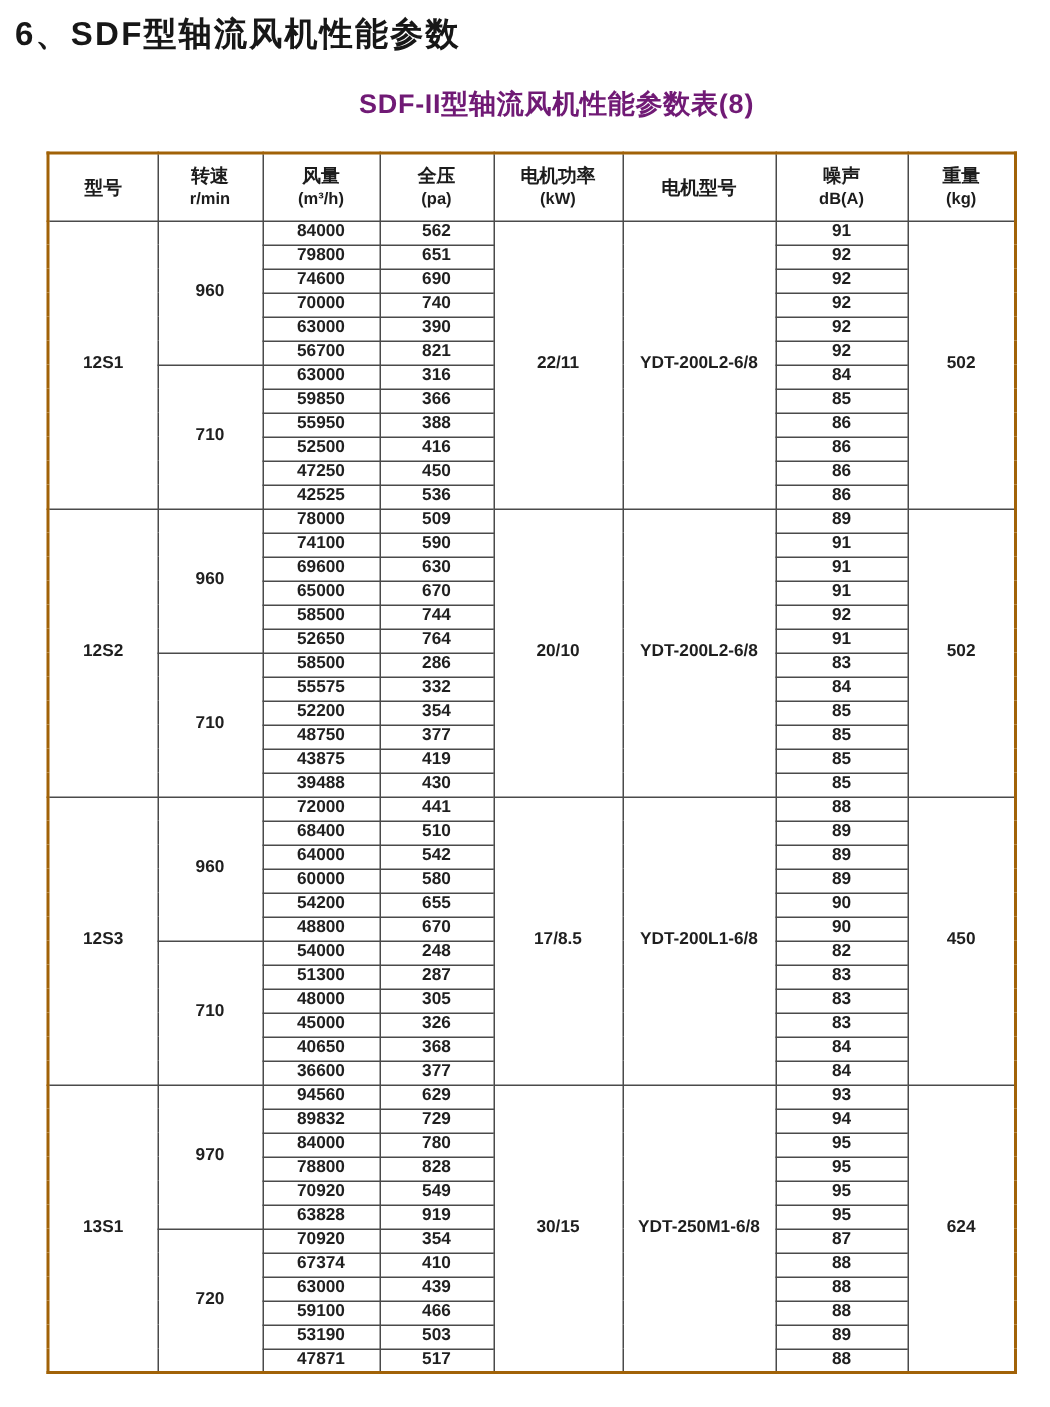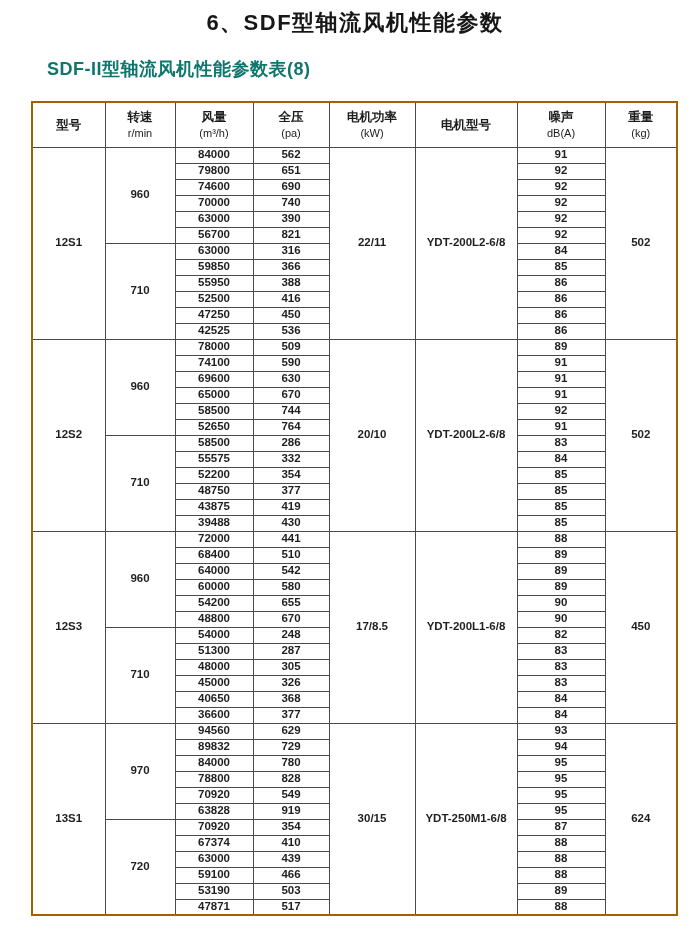--- a/index.html
+++ b/index.html
@@ -10,29 +10,29 @@
     font-family: "Liberation Sans", "DejaVu Sans", sans-serif;
     color: #1c1c1c;
     overflow: hidden;
   }
   .page-title {
     margin: 8px 0 0 10px;
     font-size: 22px;
     font-weight: bold;
     letter-spacing: 1.5px;
     color: #171717;
-    text-align: center;
   }
   .table-title {
     width: 648px;
     margin: 19px 0 0 47px;
+    text-align: center;
     font-size: 18px;
     font-weight: bold;
     letter-spacing: 0.5px;
-    color: #0f766e;
+    color: #701a75;
   }
   table.params {
     margin: 20px 0 0 31px;
     border-collapse: collapse;
     table-layout: fixed;
     border: 2px solid #a16207;
   }
   table.params th, table.params td {
     border: 1px solid #4a4a4a;
     text-align: center;
@@ -40,21 +40,21 @@
     overflow: hidden;
     white-space: nowrap;
   }
   thead th {
     height: 45px;
     font-size: 12.5px;
     font-weight: bold;
     line-height: 1.3;
     padding: 2px;
   }
-  .th-sub { display: block; font-size: 11px; font-weight: normal; }
+  .th-sub { display: block; font-size: 11px; font-weight: bold; }
   .th-sub:empty { display: none; }
   tbody td {
     height: 16px;
     padding: 0 2px;
     font-size: 11.5px;
     font-weight: bold;
     line-height: 1;
     color: #1f1f1f;
   }
 </style>

